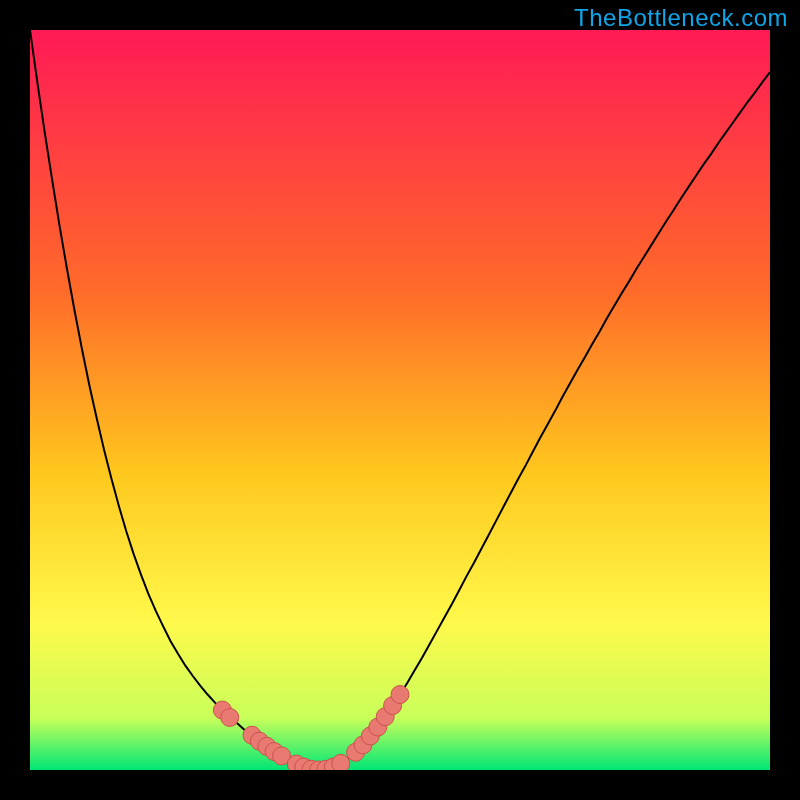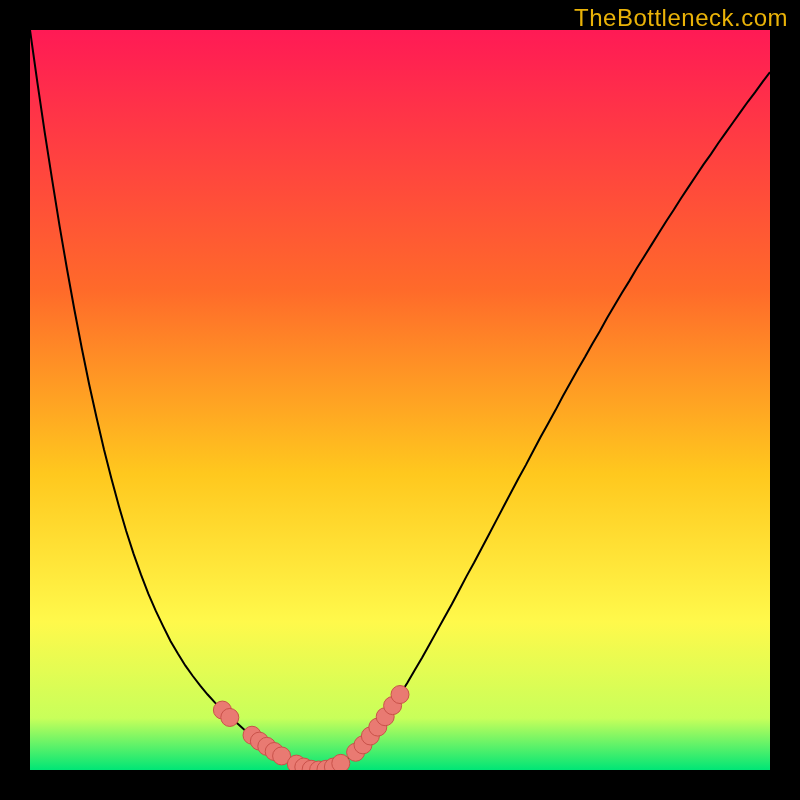--- a/index.html
+++ b/index.html
@@ -23,21 +23,21 @@
     position: absolute;
     left: 30px;
     top: 30px;
     width: 740px;
     height: 740px;
   }
   .watermark {
     position: absolute;
     top: 4px;
     right: 12px;
-    color: #eab308;
+    color: #0ea5e9;
     font-size: 24px;
     font-weight: 500;
     letter-spacing: 0.5px;
     user-select: none;
   }
 </style>
 </head>
 <body>
 
 <div class="frame">

